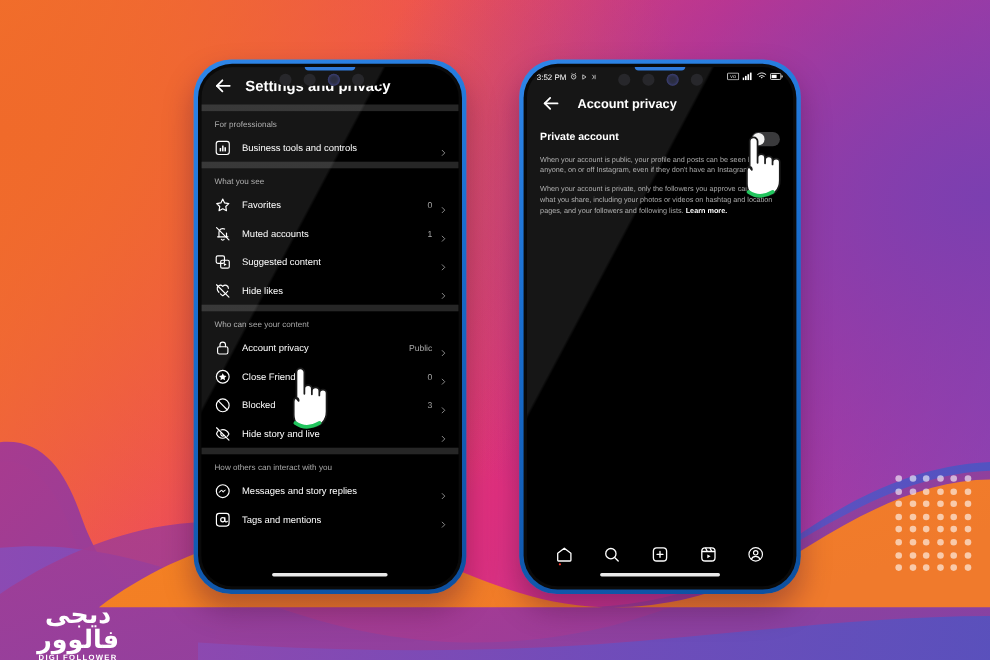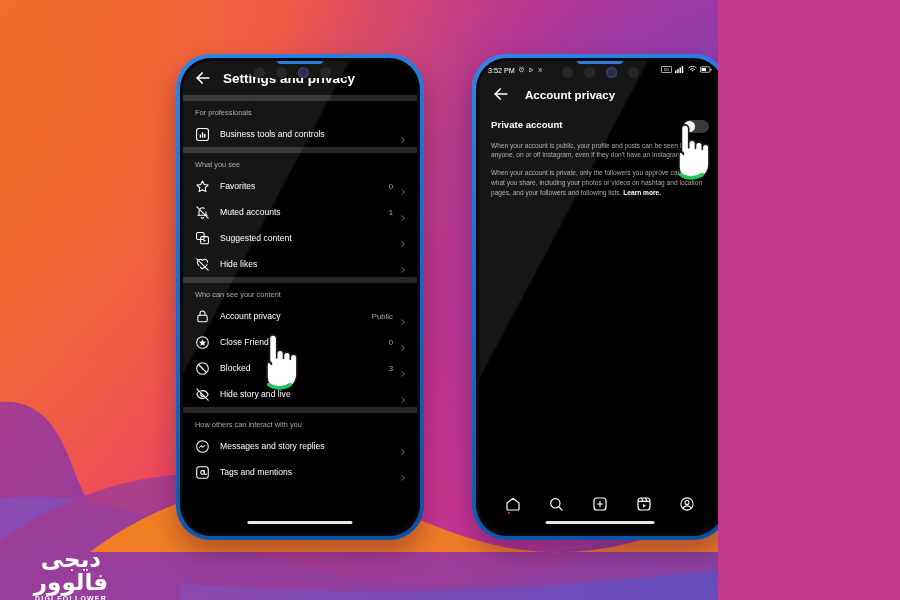--- a/index.html
+++ b/index.html
@@ -1,21 +1,21 @@
 <!DOCTYPE html>
 <html><head>
 <meta charset="utf-8">
 <style>
   html,body{margin:0;padding:0;}
   body{
     width:900px;height:600px;overflow:hidden;position:relative;
     font-family:"Liberation Sans", sans-serif;
     background:#c0398f;
   }
-  #stage{position:absolute;inset:0;width:718px;height:600px;overflow:hidden;}
+  #stage{position:absolute;inset:0;width:900px;height:600px;overflow:hidden;}
 
   
   .bg-base{
     position:absolute;inset:0;
     background:
       radial-gradient(120% 120% at 100% 30%, #7b3fb0 0%, rgba(123,63,176,0) 55%),
       radial-gradient(120% 130% at 0% 20%, #f06a2a 0%, rgba(240,106,42,0) 58%),
       linear-gradient(115deg,#f2762b 0%,#ee4b5e 32%,#e0307f 56%,#b8379c 76%,#8e46b8 100%);
   }
   .bg-wave{position:absolute;inset:0;}

